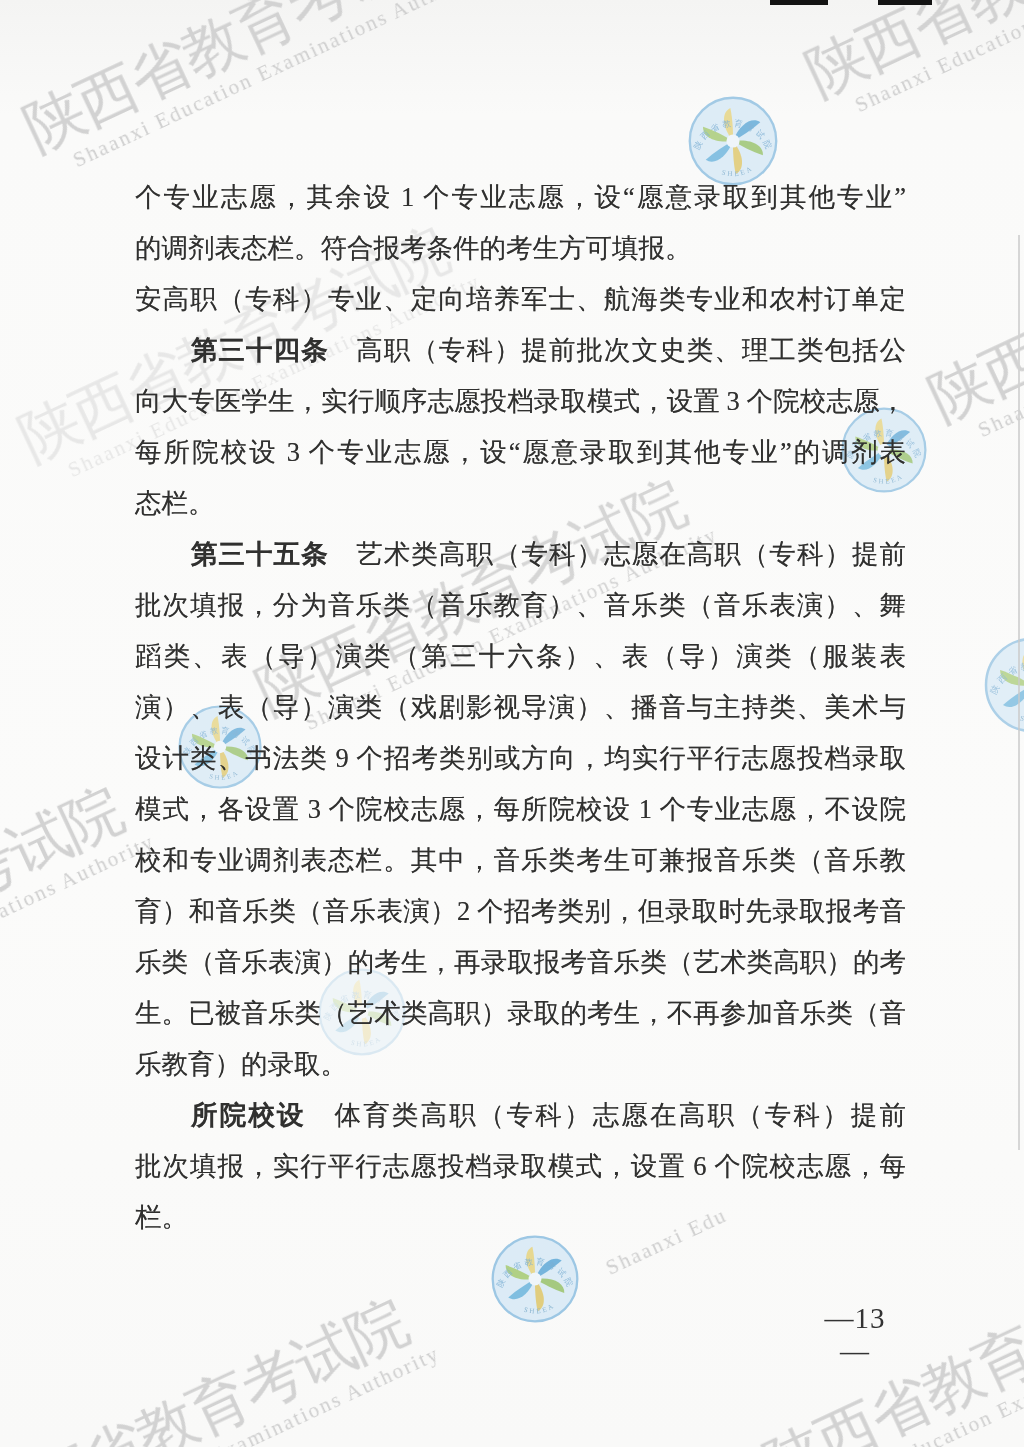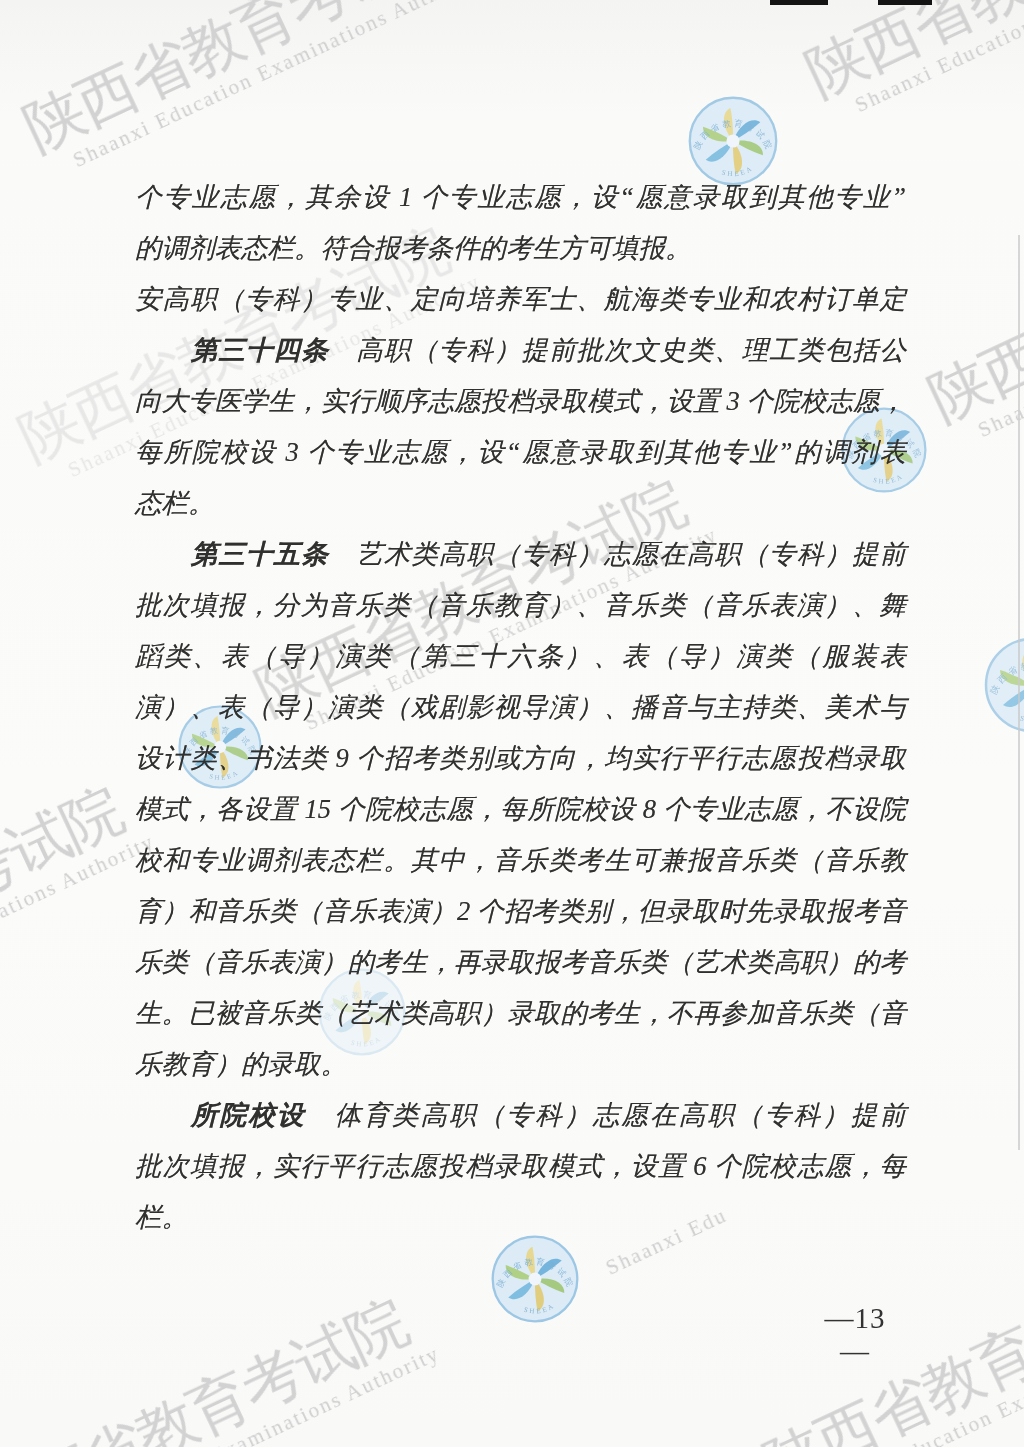--- a/index.html
+++ b/index.html
@@ -13,21 +13,21 @@
   .wm{position:absolute;transform:rotate(-25deg);transform-origin:0 0;
       white-space:nowrap;z-index:2;filter:blur(.4px);pointer-events:none;}
   .wm-cn{font-size:60px;line-height:60px;letter-spacing:-2px;color:#d2d2d2;
          font-family:"DejaVu Serif","Liberation Serif",serif;}
   .wm-en{font-size:21px;letter-spacing:2.2px;color:#cfcfcf;margin:4px 0 0 30px;
          font-family:"Liberation Serif",serif;}
   .logo{position:absolute;z-index:1;pointer-events:none;}
   
   .body-text{position:absolute;left:135px;top:172px;width:771px;z-index:3;
              font-size:26.5px;line-height:51px;color:#30302f;
-             text-shadow:0 0 .6px rgba(40,40,40,.55);font-style:italic;}
+             text-shadow:0 0 .6px rgba(40,40,40,.55);}
   .line{height:51px;white-space:nowrap;}
   .line.j{text-align:justify;text-align-last:justify;text-justify:inter-ideograph;white-space:normal;}
   .line.ind{text-indent:56px;}
   .line b{font-weight:bold;}
   .page-number{position:absolute;left:810px;top:1302px;width:90px;z-index:3;
                font-size:29px;letter-spacing:1px;color:#333;text-align:center;}
   
   .top-mark{position:absolute;top:0;height:5px;background:#141414;z-index:4;}
   .scan-line{position:absolute;width:2px;background:#c9c9c9;opacity:.75;z-index:1;}
 </style>
@@ -176,21 +176,21 @@
       <div class="line j">安高职（专科）专业、定向培养军士、航海类专业和农村订单定</div>
       <div class="line j ind"><b>第三十四条</b>　高职（专科）提前批次文史类、理工类包括公</div>
       <div class="line j">向大专医学生，实行顺序志愿投档录取模式，设置 3 个院校志愿，</div>
       <div class="line j">每所院校设 3 个专业志愿，设“愿意录取到其他专业”的调剂表</div>
       <div class="line">态栏。</div>
       <div class="line j ind"><b>第三十五条</b>　艺术类高职（专科）志愿在高职（专科）提前</div>
       <div class="line j">批次填报，分为音乐类（音乐教育）、音乐类（音乐表演）、舞</div>
       <div class="line j">蹈类、表（导）演类（第三十六条）、表（导）演类（服装表</div>
       <div class="line j">演）、表（导）演类（戏剧影视导演）、播音与主持类、美术与</div>
       <div class="line j">设计类、书法类 9 个招考类别或方向，均实行平行志愿投档录取</div>
-      <div class="line j">模式，各设置 15 个院校志愿，每所院校设 8 个专业志愿，不设院</div>
+      <div class="line j">模式，各设置 3 个院校志愿，每所院校设 1 个专业志愿，不设院</div>
       <div class="line j">校和专业调剂表态栏。其中，音乐类考生可兼报音乐类（音乐教</div>
       <div class="line j">育）和音乐类（音乐表演）2 个招考类别，但录取时先录取报考音</div>
       <div class="line j">乐类（音乐表演）的考生，再录取报考音乐类（艺术类高职）的考</div>
       <div class="line j">生。已被音乐类（艺术类高职）录取的考生，不再参加音乐类（音</div>
       <div class="line">乐教育）的录取。</div>
       <div class="line j ind"><b>所院校设</b>　体育类高职（专科）志愿在高职（专科）提前</div>
       <div class="line j">批次填报，实行平行志愿投档录取模式，设置 6 个院校志愿，每</div>
       <div class="line">栏。</div>
     </div>
   <div class="page-number">—13—</div>

